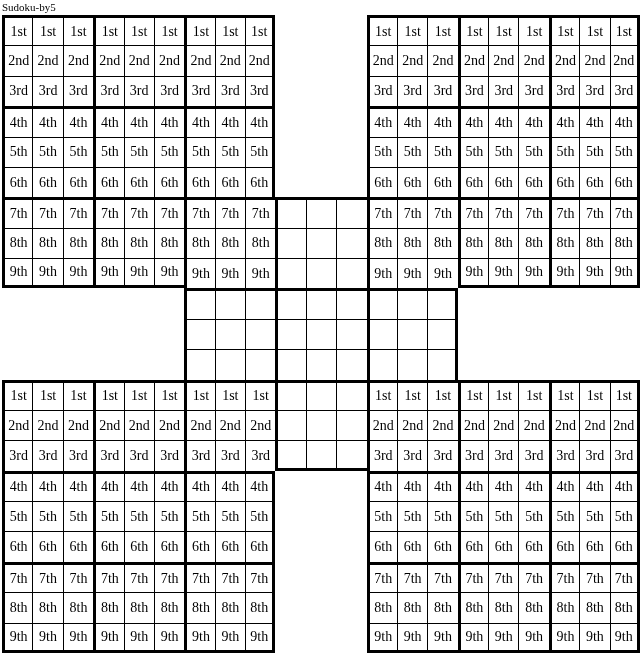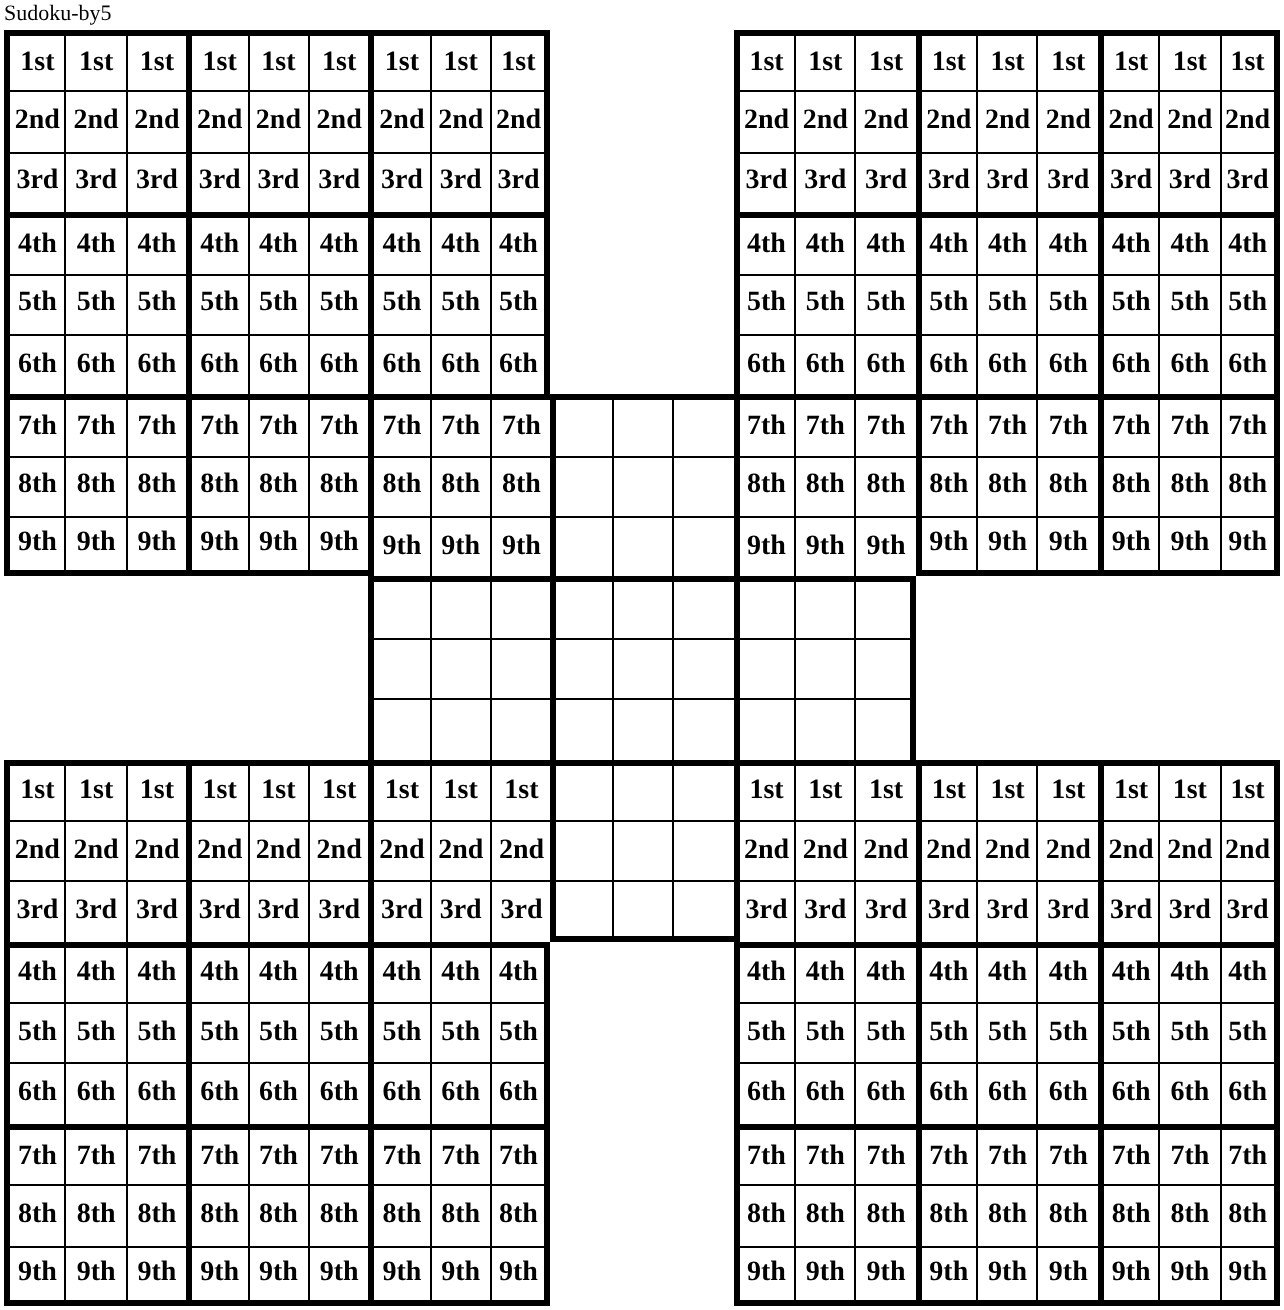--- a/index.html
+++ b/index.html
@@ -26,21 +26,20 @@
   }
   #board {
     position: absolute;
     left: 2px;
     top: 15px;
     width: 638px;
     height: 638px;
     display: grid;
     grid-template-columns: repeat(21, 1fr);
     grid-template-rows: repeat(21, 1fr);
-    font-weight: bold;
   }
   .cell {
     box-sizing: border-box;
     border: 0 solid #000000;
     background: #ffffff;
     display: flex;
     align-items: center;
     justify-content: center;
     font-size: 14px;
     line-height: 1;

